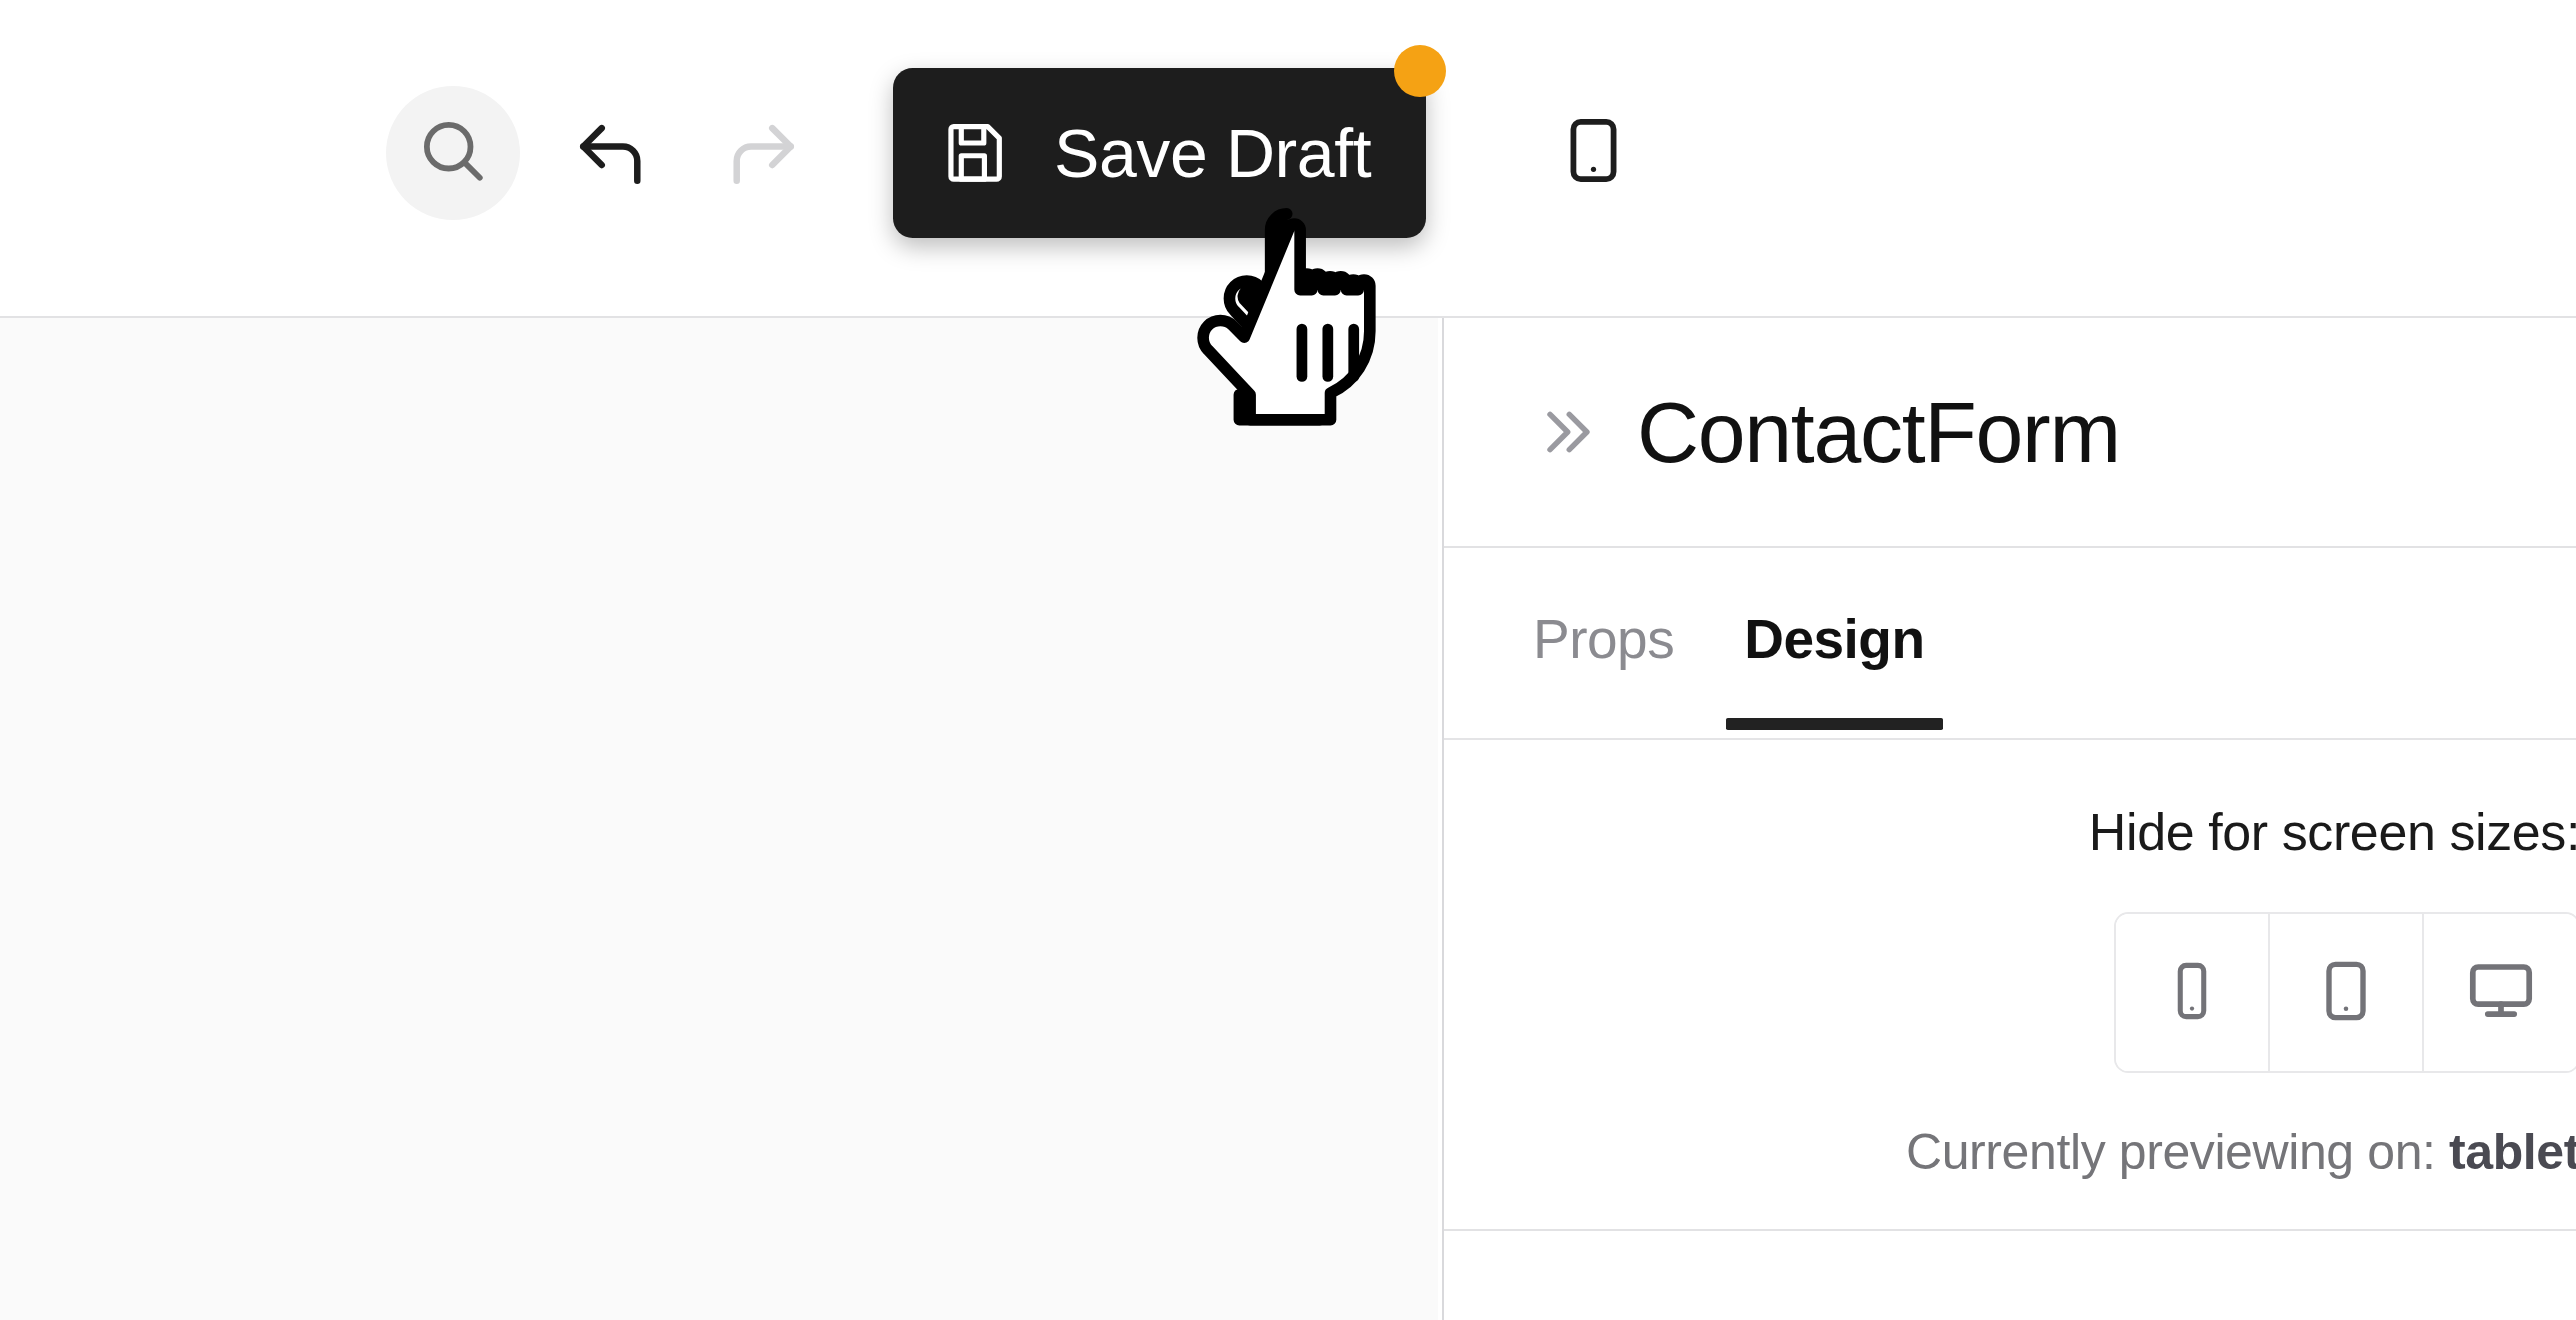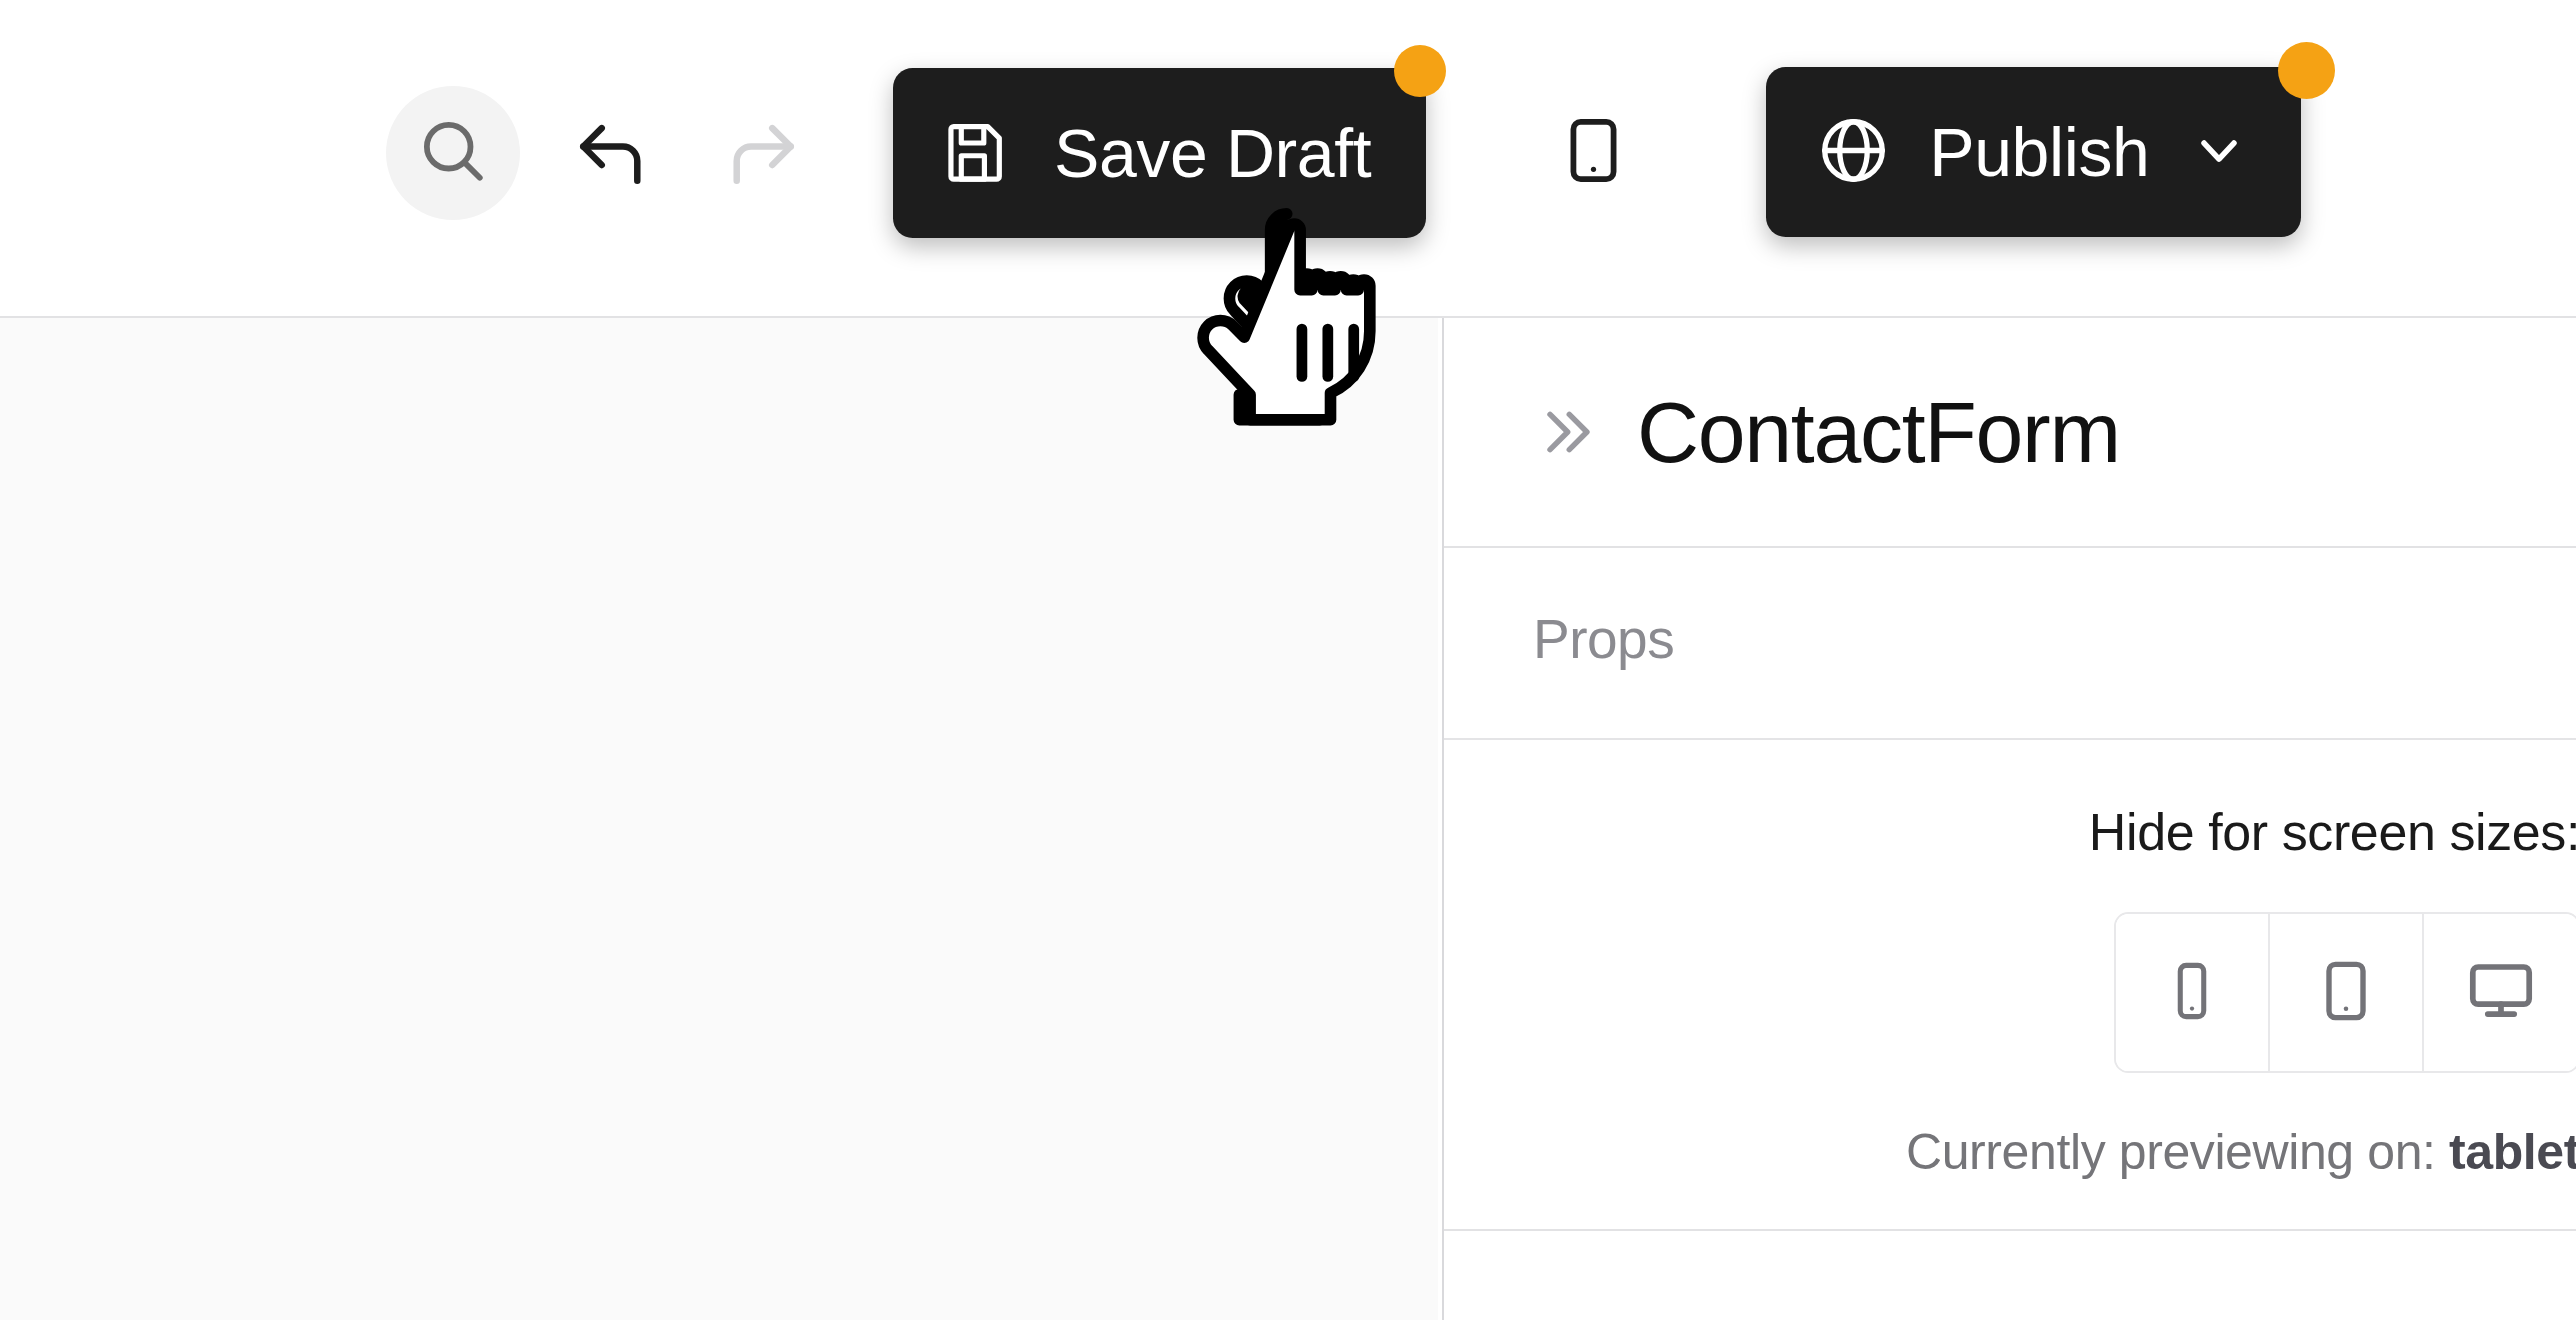--- a/index.html
+++ b/index.html
@@ -341,54 +341,39 @@
 
     <button class="device-preview-btn">
       <span>
         <svg width="73" height="73" viewBox="0 0 24 24" fill="none" stroke="#1d1d1d" stroke-width="1.9" stroke-linecap="round" stroke-linejoin="round">
           <rect x="5.4" y="2.6" width="13.2" height="18.8" rx="2.4"></rect>
           <circle cx="12" cy="18.2" r="0.85" fill="#1d1d1d" stroke="none"></circle>
         </svg>
       </span>
     </button>
 
-    <button class="publish-btn">
-      <span>
-        <svg width="75" height="75" viewBox="0 0 24 24" fill="none" stroke="#ffffff" stroke-width="1.7" stroke-linecap="round" stroke-linejoin="round">
-          <circle cx="12" cy="12" r="9.2"></circle>
-          <line x1="2.8" y1="12" x2="21.2" y2="12"></line>
-          <ellipse cx="12" cy="12" rx="4.4" ry="9.2"></ellipse>
-        </svg>
-      </span>
-      <span class="publish-label">Publish</span>
-      <span>
-        <svg width="64" height="64" viewBox="0 0 24 24" fill="none" stroke="#ffffff" stroke-width="2.1" stroke-linecap="round" stroke-linejoin="round">
-          <polyline points="6.4,9.4 12,15.4 17.6,9.4"></polyline>
-        </svg>
-      </span>
-      <span class="badge-dot"></span>
-    </button>
   </div>
 
   <div class="canvas"></div>
 
   <div class="inspector">
 
     <div class="insp-header">
       <span class="collapse-chevrons">
         <svg width="66" height="66" viewBox="0 0 24 24" fill="none" stroke="#9a9aa0" stroke-width="2" stroke-linecap="round" stroke-linejoin="round">
           <polyline points="6.2,5.6 12.6,12 6.2,18.4"></polyline>
           <polyline points="13.2,5.6 19.6,12 13.2,18.4"></polyline>
         </svg>
       </span>
       <span class="component-title">ContactForm</span>
     </div>
 
     <div class="insp-tabs">
       <button class="tab">Props</button>
+      <button class="tab active">Design</button>
     </div>
 
     <div class="insp-section">
       <div class="section-label">Hide for screen sizes:</div>
 
       <div class="device-toggle-group">
         <button class="device-toggle">
           <span>
             <svg width="64" height="64" viewBox="0 0 24 24" fill="none" stroke="#737378" stroke-width="1.9" stroke-linecap="round" stroke-linejoin="round">
               <rect x="7.6" y="2.4" width="8.8" height="19.2" rx="2.2"></rect>

